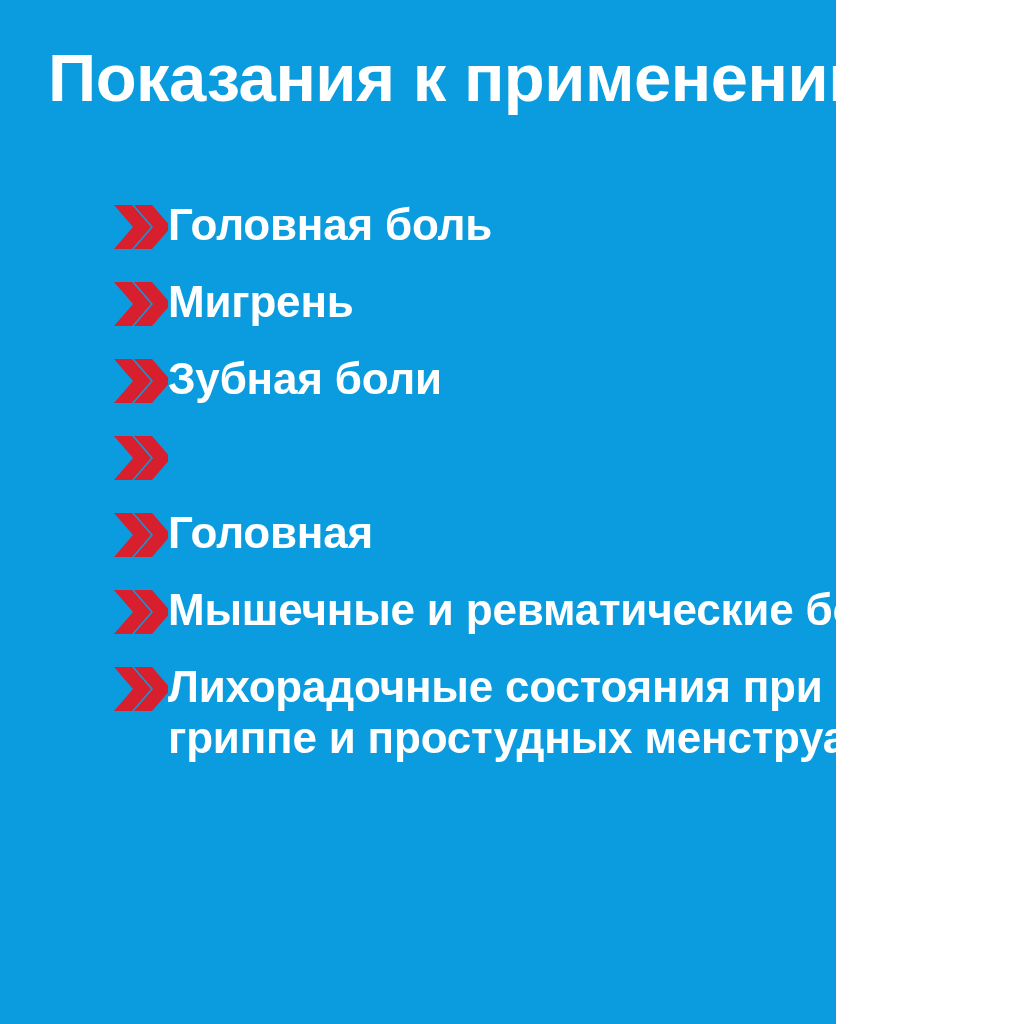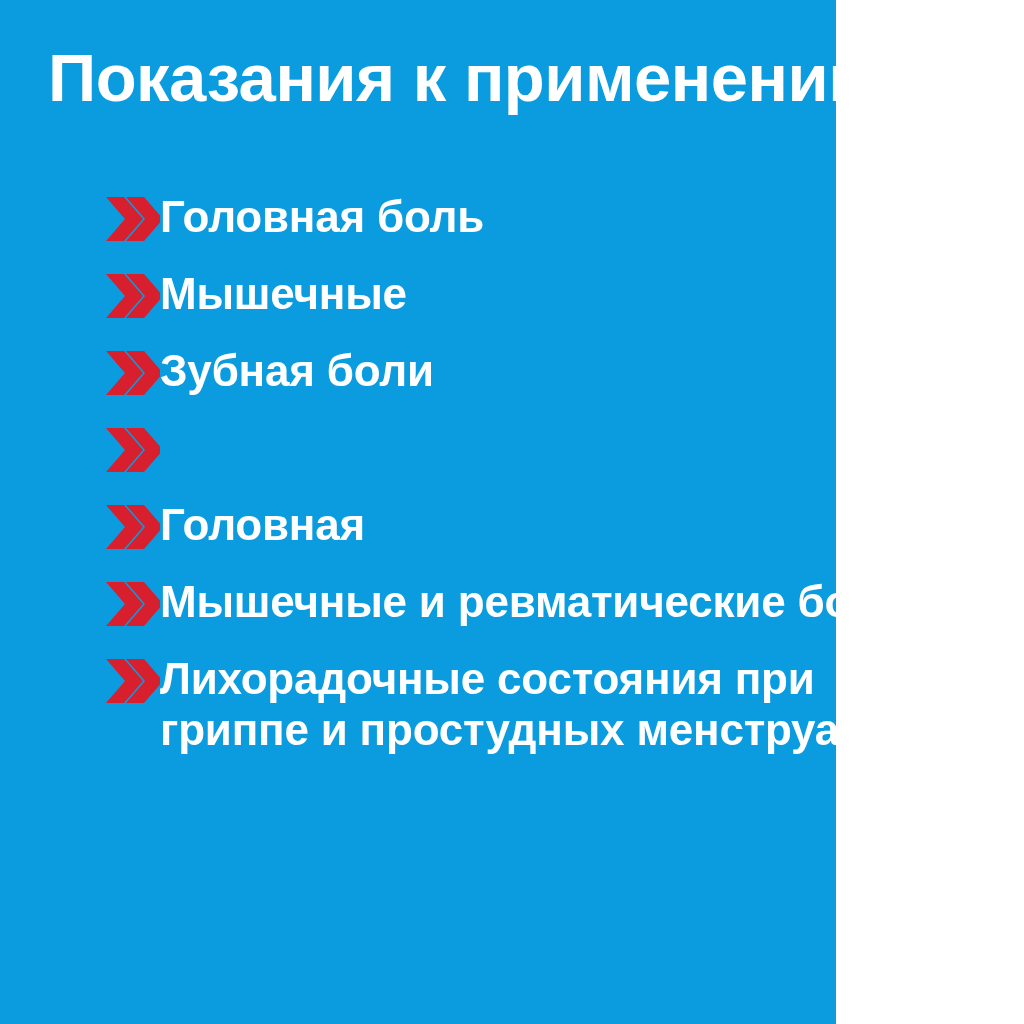--- a/index.html
+++ b/index.html
@@ -35,21 +35,21 @@
     letter-spacing: -0.5px;
     white-space: nowrap;
   }
 
   #indications-list {
     position: absolute;
     left: 100px;
     top: 186px;
     width: 870px;
     list-style: none;
-    margin: 4px;
+    margin: 12px;
     padding: 0;
   }
 
   .list-item {
     display: flex;
     align-items: flex-start;
     margin-bottom: 22px;
   }
 
   .chevron-bullet {
@@ -90,21 +90,21 @@
       <span class="item-label">Головная боль</span>
     </li>
 
     <li class="list-item">
       <span class="chevron-bullet">
         <svg viewBox="0 0 56 52" width="56" height="52" aria-hidden="true">
           <path d="M2 4 H20 L39 26 L20 48 H2 L21 26 Z" fill="#d81f2e"></path>
           <path d="M22 4 H40 L59 26 L40 48 H22 L41 26 Z" fill="#d81f2e"></path>
         </svg>
       </span>
-      <span class="item-label">Мышечные</span>
+      <span class="item-label">Мигрень</span>
     </li>
 
     <li class="list-item">
       <span class="chevron-bullet">
         <svg viewBox="0 0 56 52" width="56" height="52" aria-hidden="true">
           <path d="M2 4 H20 L39 26 L20 48 H2 L21 26 Z" fill="#d81f2e"></path>
           <path d="M22 4 H40 L59 26 L40 48 H22 L41 26 Z" fill="#d81f2e"></path>
         </svg>
       </span>
       <span class="item-label">Зубная боли</span>

